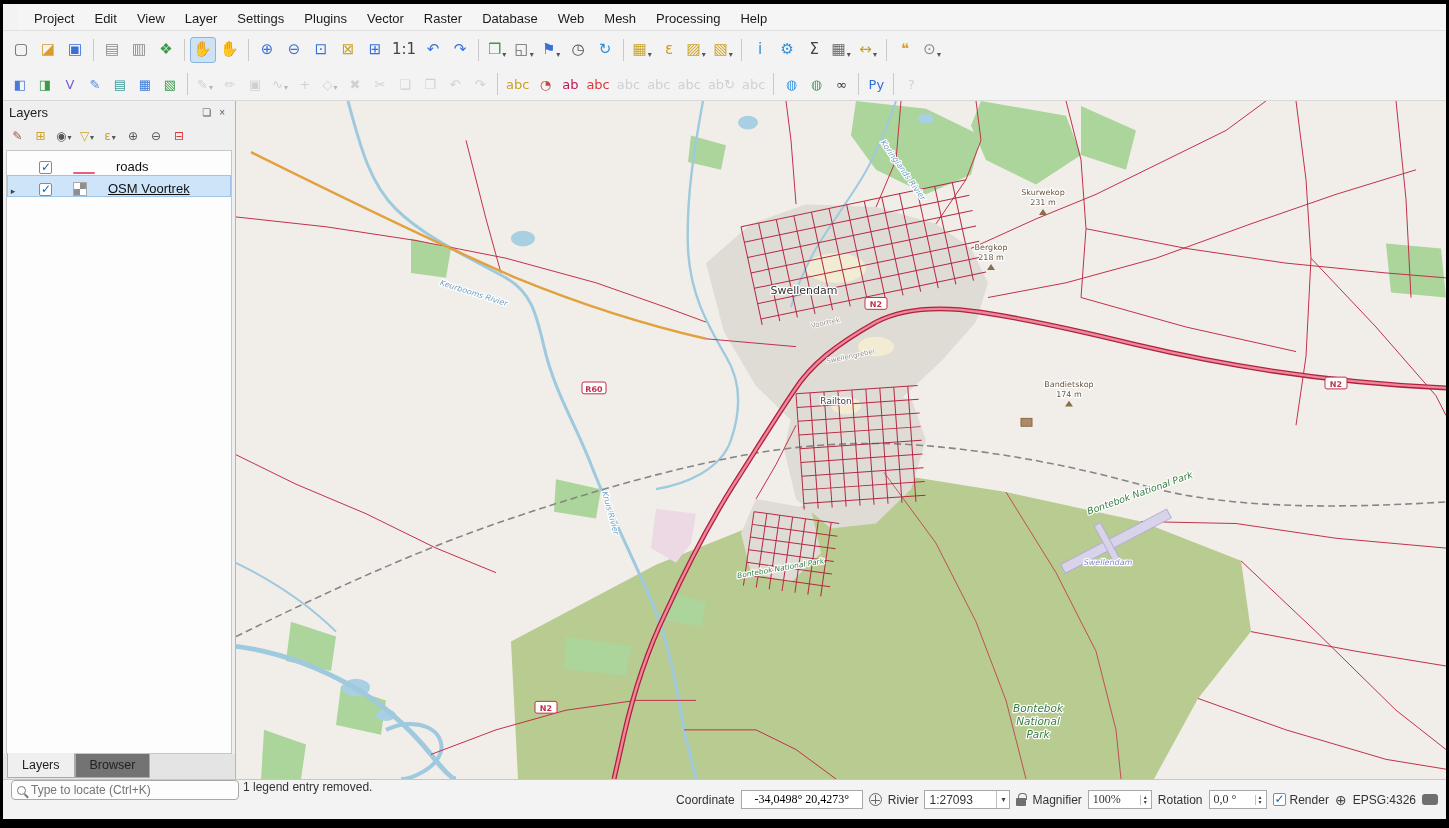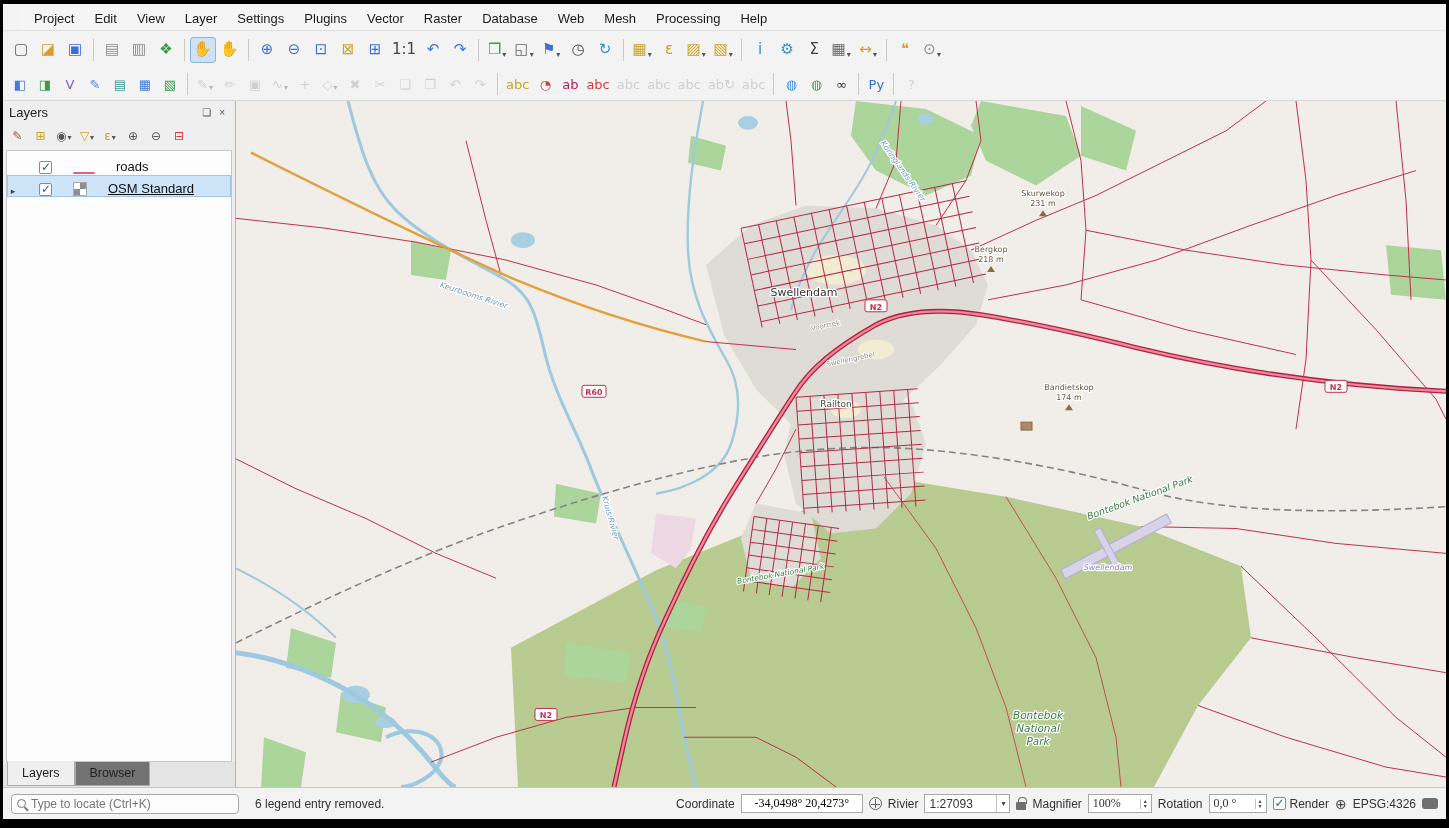--- a/index.html
+++ b/index.html
@@ -59,21 +59,21 @@
   .peak-lbl { font-size:8px; fill:#6a5640; }
   .park-lbl { font-size:9.5px; fill:#3a7d44; font-style:italic; }
   .park-big { font-size:10.5px; fill:#3a7d44; font-style:italic; }
   .river-lbl { font-size:8px; fill:#6f9fc4; font-style:italic; }
   .street-lbl { font-size:7px; fill:#979088; stroke-width:1.6px; }
   .air-lbl { font-size:8px; fill:#8787c8; font-style:italic; }
   .badge rect { fill:#fff; stroke:#c03048; stroke-width:1; }
   .badge text { font-size:8px; font-weight:bold; fill:#c03048; font-family:"DejaVu Sans",sans-serif; }
 
   
-  .statusbar { height:32px; flex:none; background:#f3f3f3; border-top:1px solid #c6c6c6; display:flex; align-items:center; padding:0 8px; gap:16px; font-size:12px; color:#333; }
+  .statusbar { height:40px; flex:none; background:#f3f3f3; border-top:1px solid #c6c6c6; display:flex; padding:0 8px; gap:4px; font-size:12px; color:#333; }
   .locate-box { width:228px; height:20px; border:1px solid #a8a8a8; border-radius:4px; background:#fdfdfd; display:flex; align-items:center; padding:0 5px; gap:5px; flex:none; }
   .locate-box input { border:none; outline:none; background:transparent; font-size:12px; width:100%; color:#333; font-family:inherit; }
   .mag-icon { width:9px; height:9px; border:1.5px solid #777; border-radius:50%; position:relative; flex:none; }
   .mag-icon::after { content:""; position:absolute; width:5px; height:1.5px; background:#777; transform:rotate(45deg); left:6px; top:8px; }
   .sb-right { margin-left:auto; display:flex; align-items:center; gap:6px; }
   .sb-field { height:19px; border:1px solid #a8a8a8; background:#fff; display:flex; align-items:center; justify-content:center; font-size:12px; padding:0 4px; }
   .coord-field { width:122px; }
   .combo { width:86px; justify-content:space-between; }
   .combo .arrow { font-size:8px; color:#444; border-left:1px solid #c0c0c0; padding-left:4px; height:100%; display:flex; align-items:center; }
   .spin { justify-content:space-between;font-family:Liberation Serif, serif; }
@@ -376,21 +376,21 @@
         <div class="layer-row">
           <span class="tree-arrow"></span>
           <span class="qcheck checked"></span>
           <span class="line-symbol"></span>
           <span class="layer-label">roads</span>
         </div>
         <div class="layer-row selected">
           <span class="tree-arrow">▸</span>
           <span class="qcheck checked"></span>
           <span class="checker-symbol"></span>
-          <span class="layer-label">OSM Standard</span>
+          <span class="layer-label">OSM Voortrek</span>
         </div>
       </div>
       <div class="dock-tabs">
         <div class="dock-tab active">Layers</div>
         <div class="dock-tab">Browser</div>
       </div>
     </div>
 
     <div class="map-canvas">
       <svg viewBox="0 0 1210 690" preserveAspectRatio="none">
@@ -603,21 +603,21 @@
         </g>
       </svg>
     </div>
   </div>
 
   <div class="statusbar">
     <div class="locate-box">
       <span class="mag-icon"></span>
       <input placeholder="Type to locate (Ctrl+K)" style="">
     </div>
-    <span>6 legend entry removed.</span>
+    <span>1 legend entry removed.</span>
 
     <div class="sb-right">
       <span>Coordinate</span>
       <input class="sb-field coord-field" style="text-align: center; font-family: Liberation Serif, serif;" value="-34,0498° 20,4273°">
       <span class="crosshair"></span>
 
       <span>Rivier</span>
       <div class="sb-field combo">
         <span>1:27093</span>
         <span class="arrow">▾</span>

